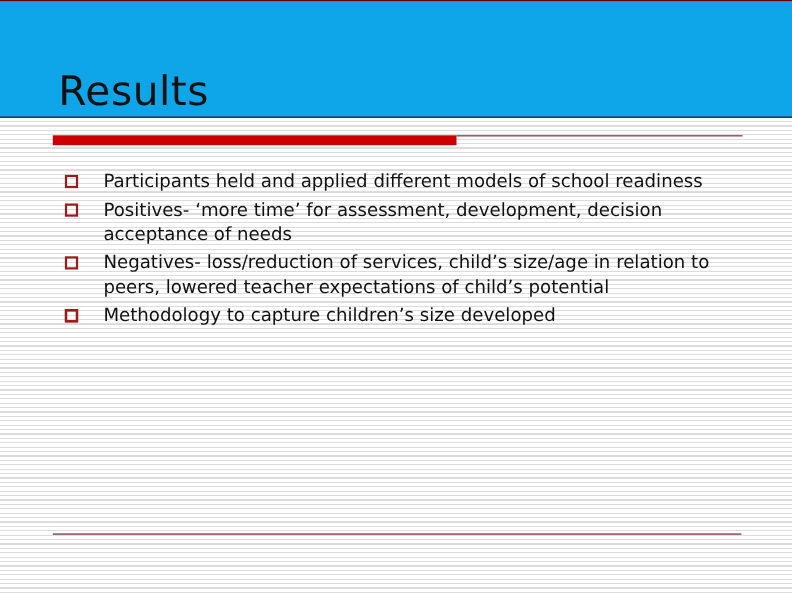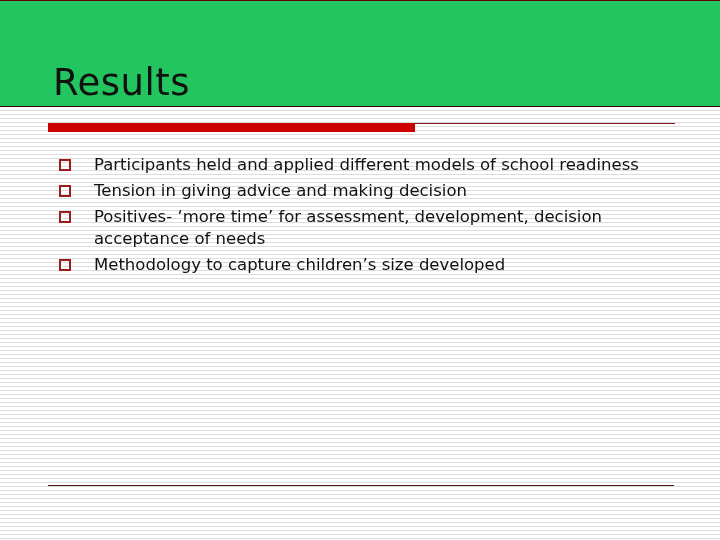--- a/index.html
+++ b/index.html
@@ -4,21 +4,21 @@
 <style>
   html, body { margin: 0; padding: 0; }
   body {
     width: 720px; height: 540px; overflow: hidden; position: relative;
     background-color: #ffffff;
     background-image: repeating-linear-gradient(to bottom, #ffffff 0px, #ffffff 2px, #dcdcdc 2px, #dcdcdc 3px, #ffffff 3px, #ffffff 4px);
     font-family: "DejaVu Sans", sans-serif;
   }
   .header {
     position: absolute; left: 0; top: 0; width: 720px; height: 107px;
-    background: #22c55e; border-top: 1px solid #6a0000; border-bottom: 1px solid #3a0000;
+    background: #0ea5e9; border-top: 1px solid #6a0000; border-bottom: 1px solid #3a0000;
     box-sizing: border-box;
   }
   .title {
     position: absolute; left: 53px; top: 60px;
     font-family: "DejaVu Sans", sans-serif; font-size: 37px; color: #111111;
     letter-spacing: 0.5px; line-height: 44px;
   }
   .accent-bar {
     position: absolute; left: 48px; top: 123px; width: 367px; height: 9px;
     background: #cc0000;
@@ -49,20 +49,20 @@
 
 <div class="header">
   <div class="title">Results</div>
 </div>
 
 <div class="accent-bar"></div>
 <div class="thin-line"></div>
 
 <ul class="bullets">
   <li><span class="bullet"></span><span>Participants held and applied different models of school readiness</span></li>
-  <li><span class="bullet"></span><span>Tension in giving advice and making decision</span></li>
   <li><span class="bullet"></span><span>Positives- ‘more time’ for assessment, development, decision acceptance of needs</span></li>
+  <li><span class="bullet"></span><span>Negatives- loss/reduction of services, child’s size/age in relation to peers, lowered teacher expectations of child’s potential</span></li>
   <li><span class="bullet"></span></li>
   <li><span class="bullet"></span></li>
   <li><span class="bullet"></span><span>Methodology to capture children’s size developed</span></li>
 </ul>
 
 <div class="bottom-line"></div>
 
 </body></html>

